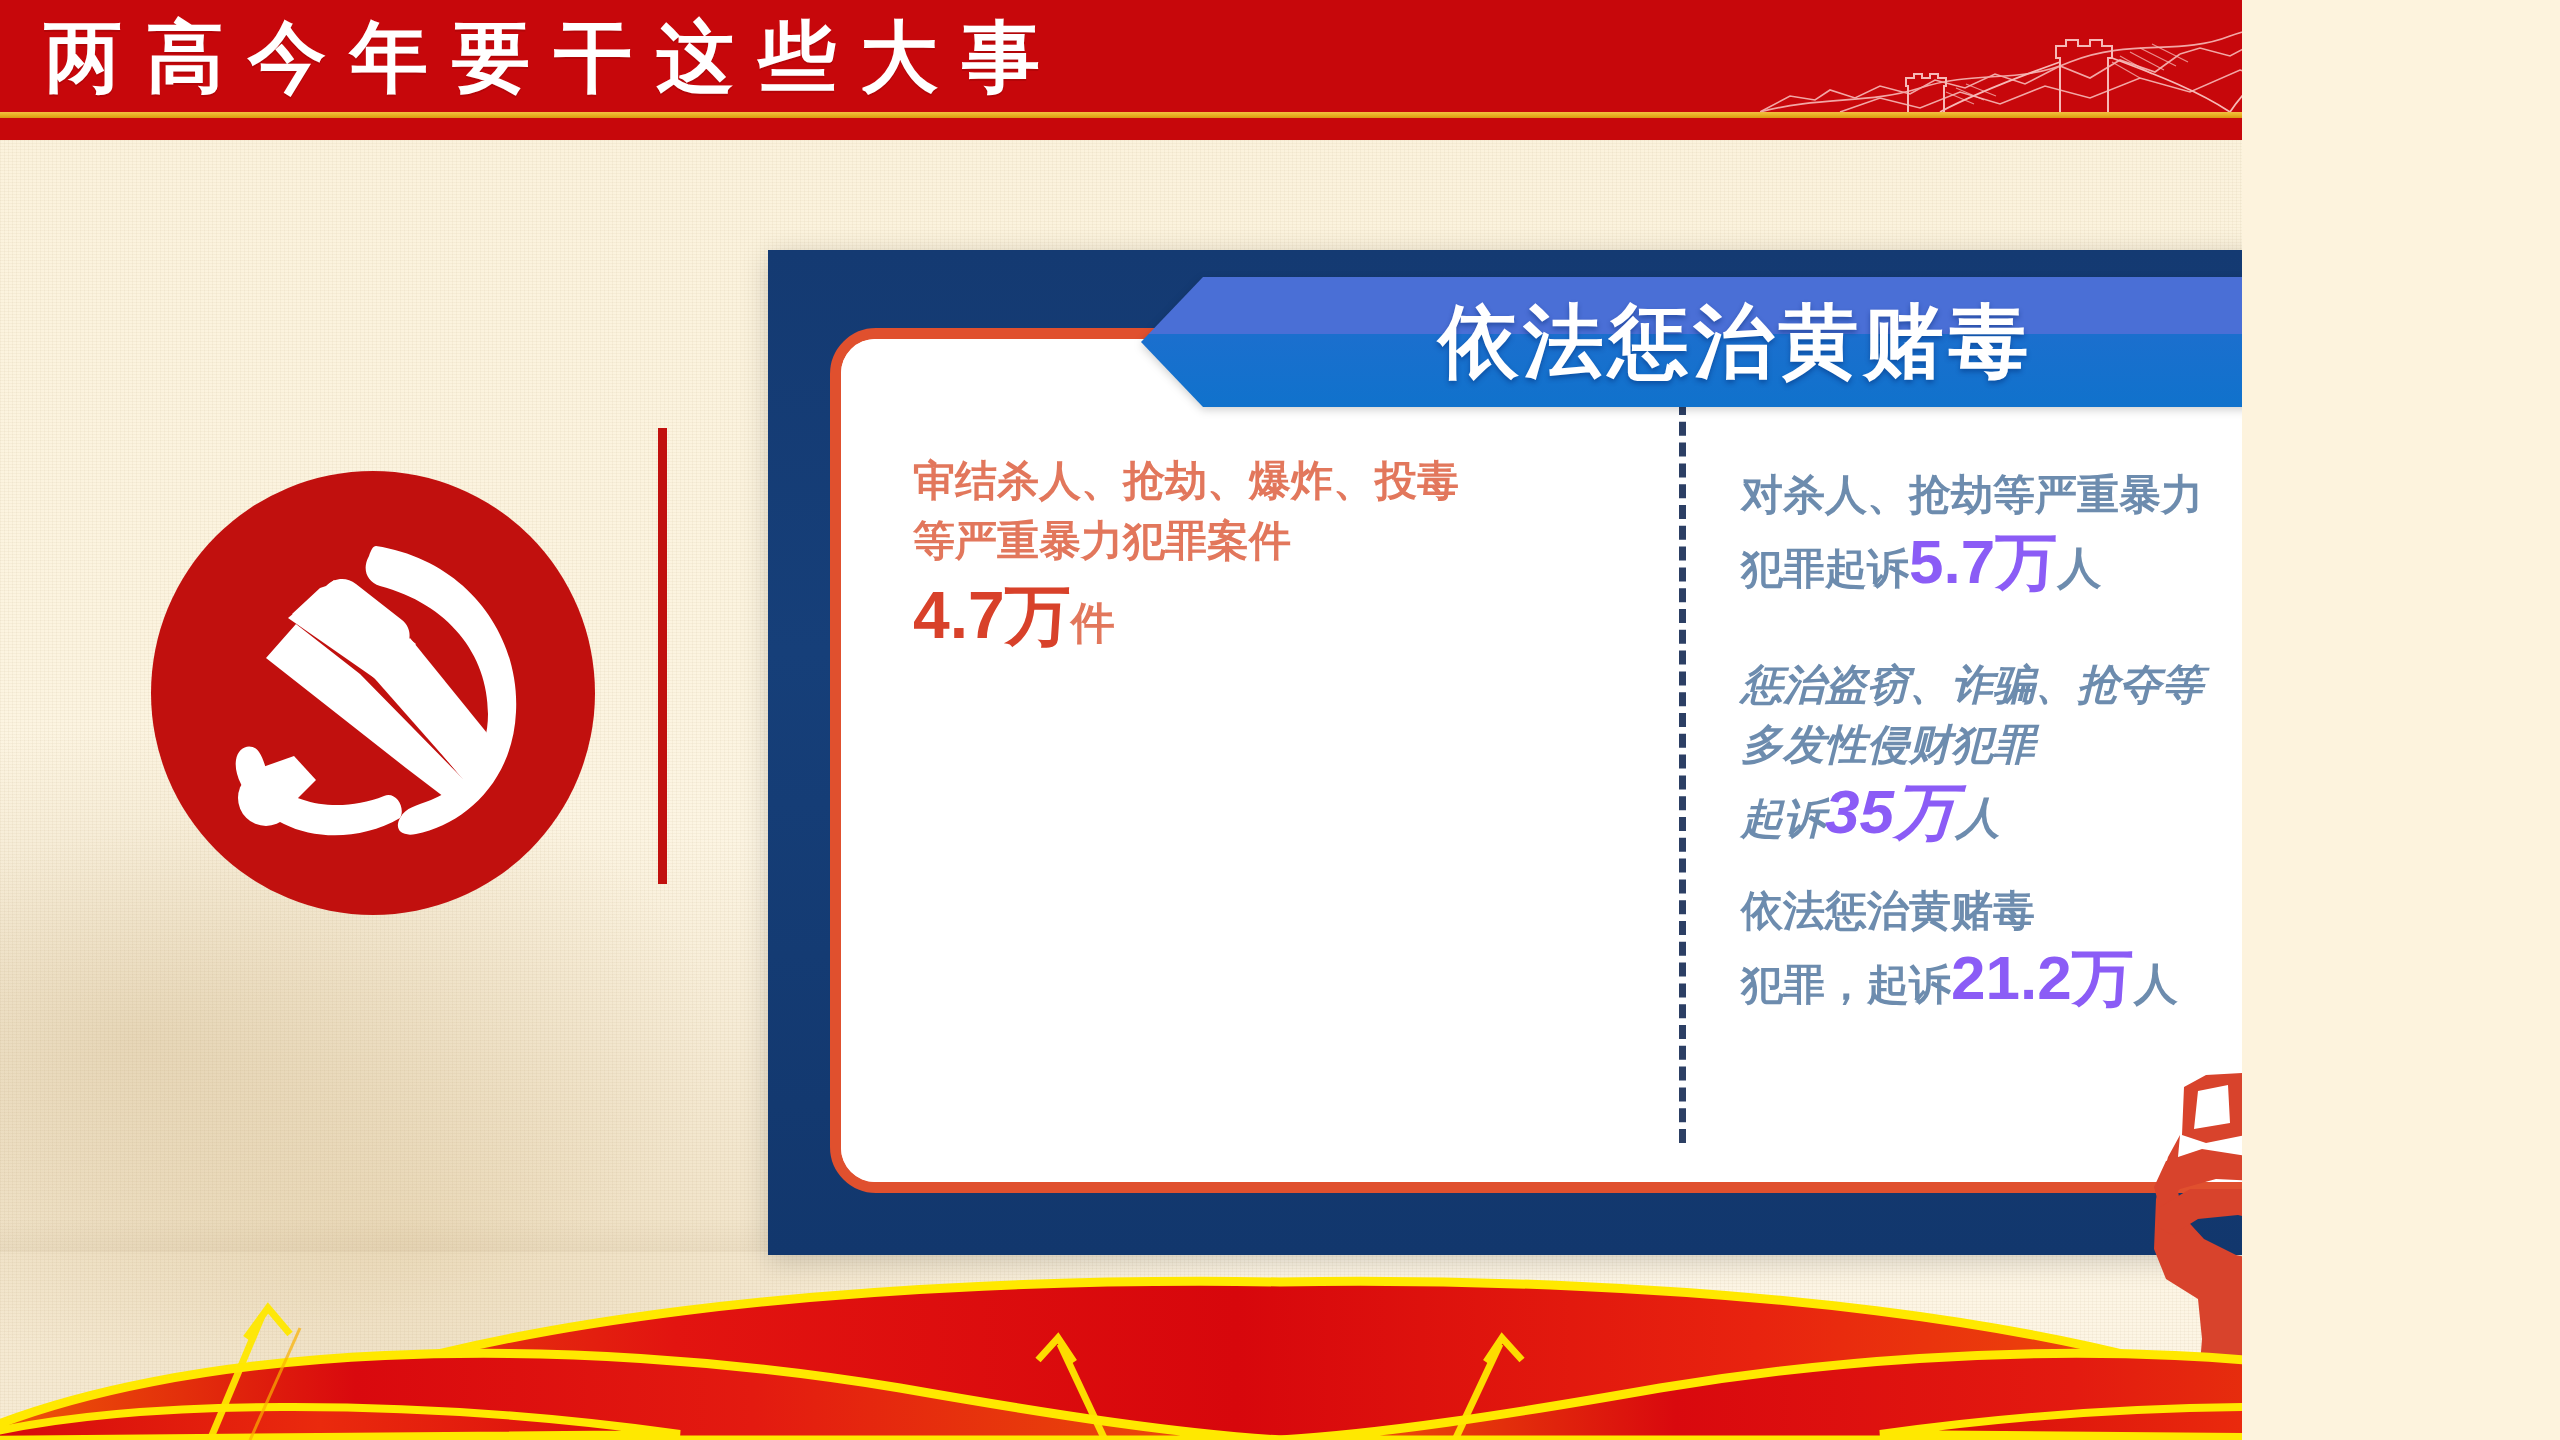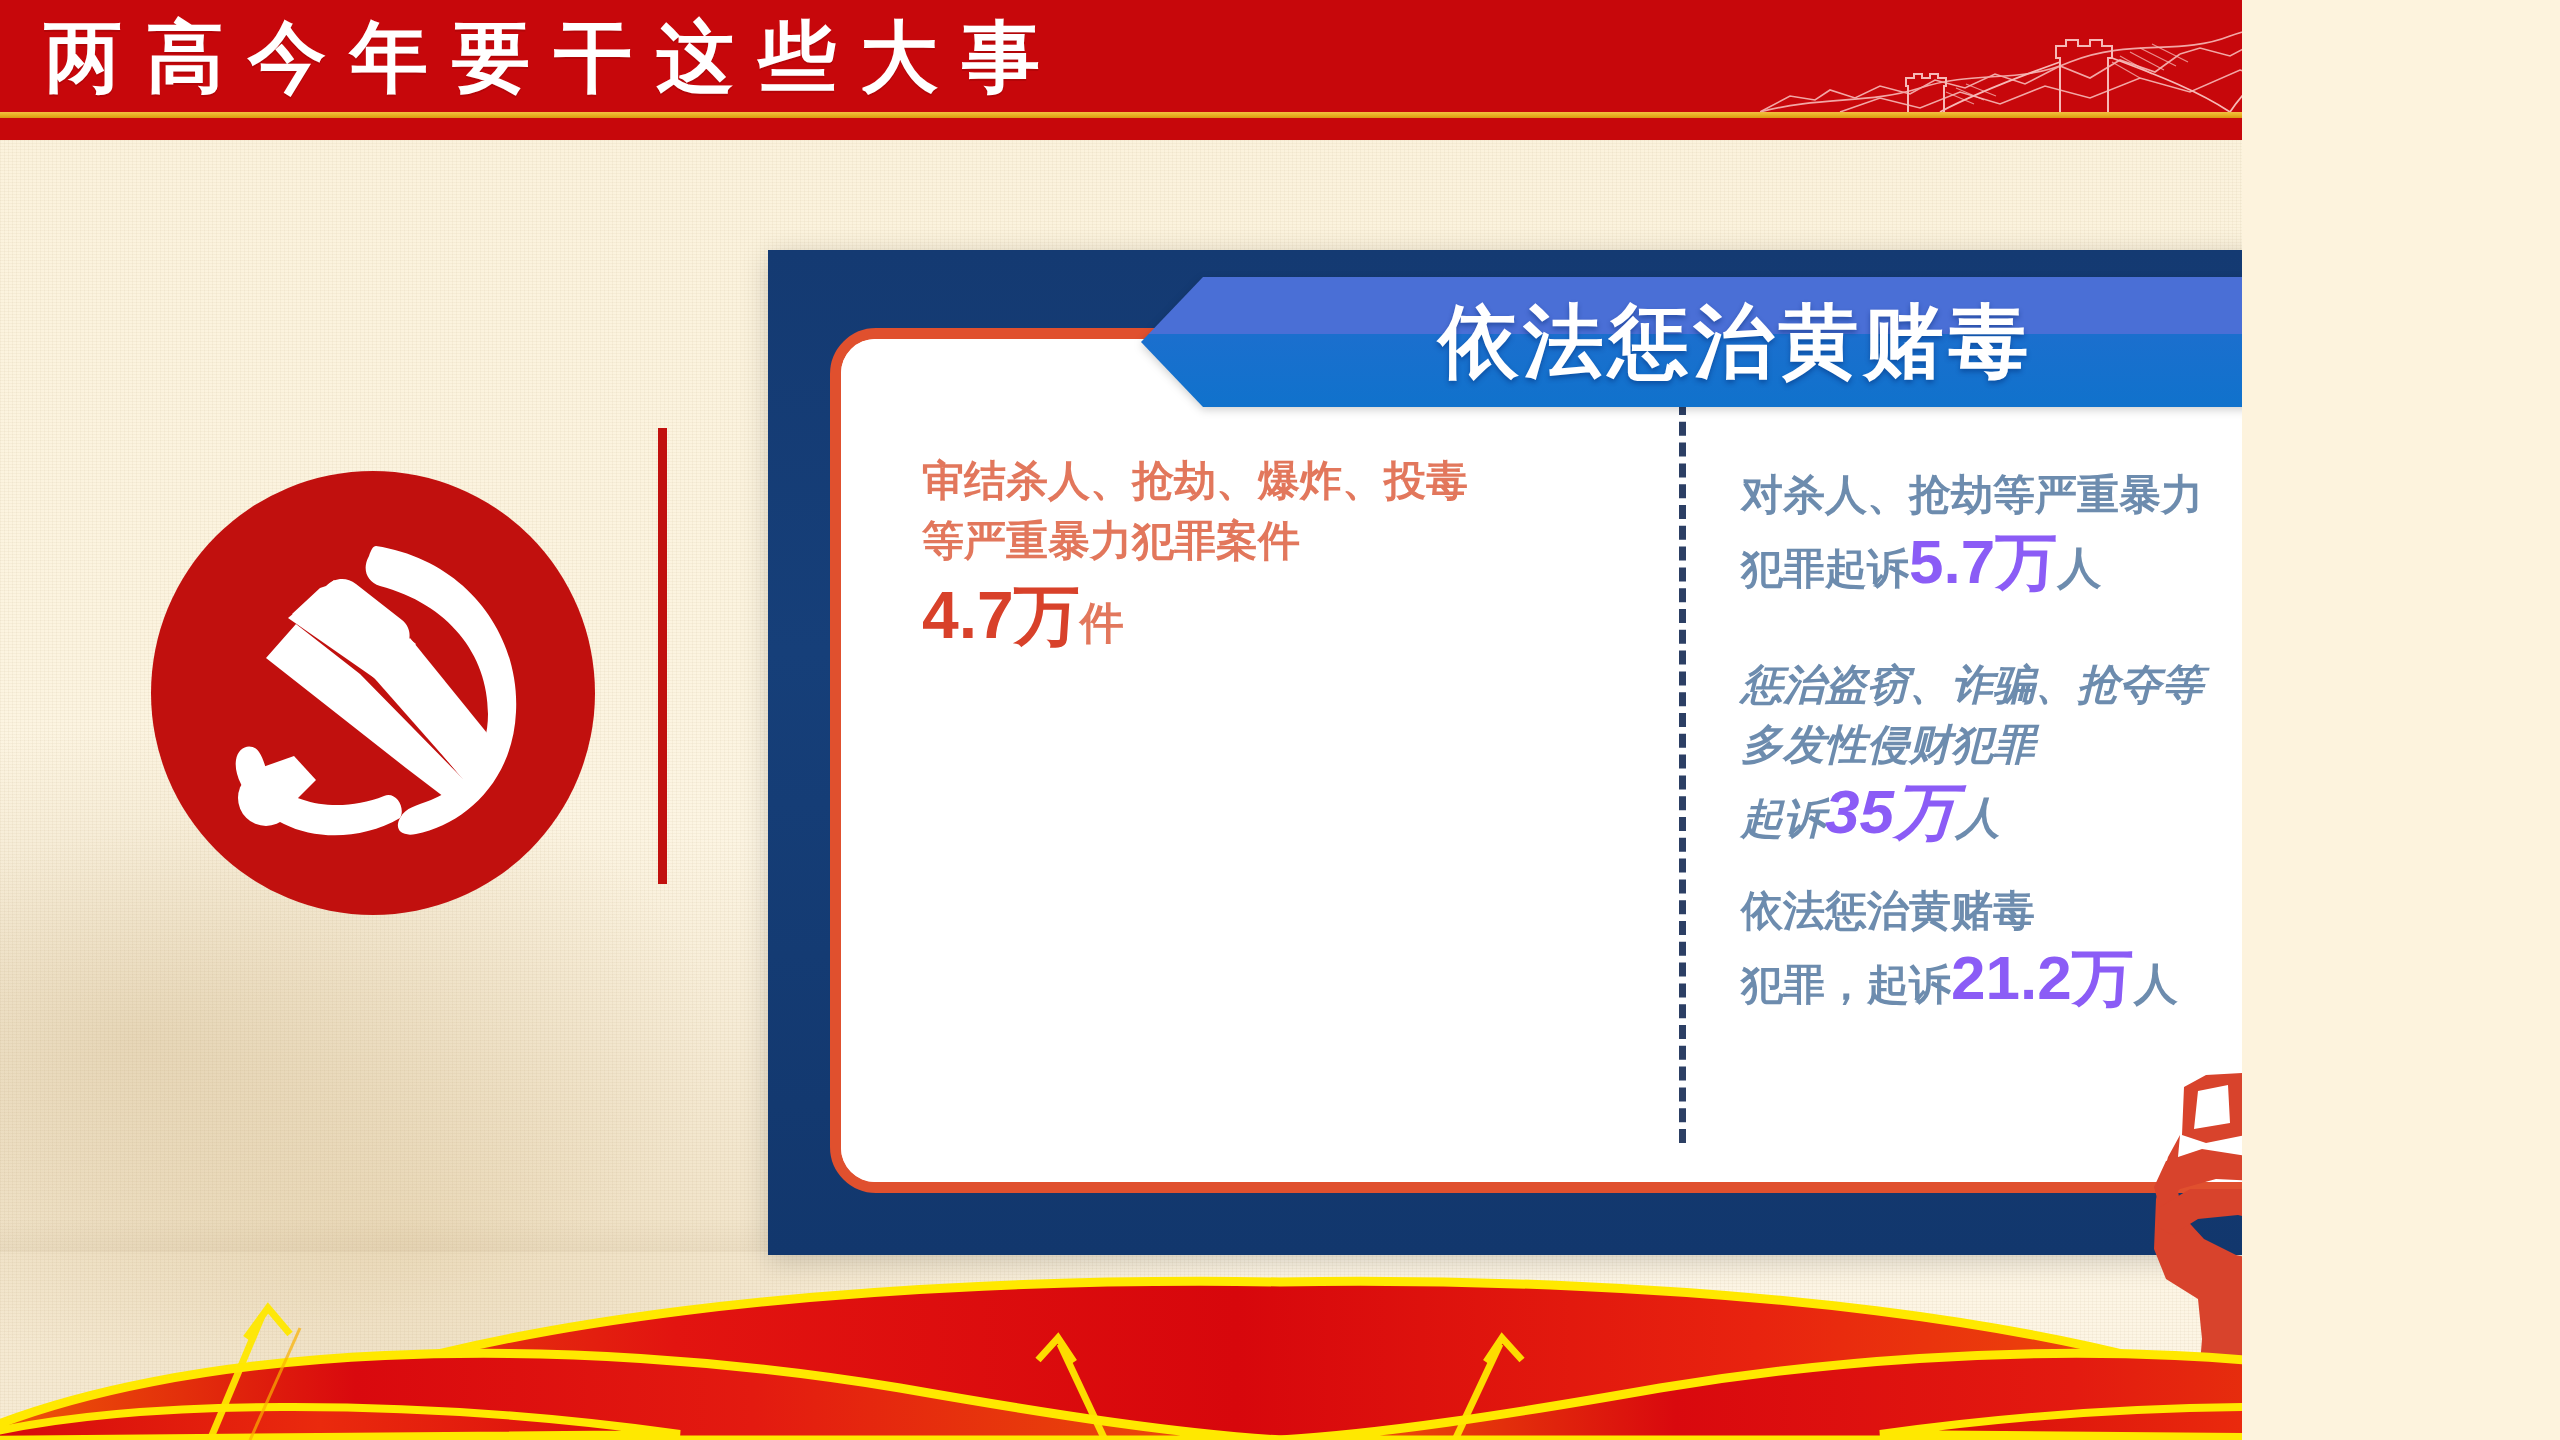--- a/index.html
+++ b/index.html
@@ -51,21 +51,21 @@
   .banner-face{position:absolute;inset:0;
     background:linear-gradient(180deg,#4a6fd6 0%,#4a6fd6 44%,#1b6fce 44%,#1072cc 100%);
     clip-path:polygon(62px 0, 1144px 0, 1144px 130px, 62px 130px, 0 65px);}
   .banner-text{position:absolute;left:0;top:0;width:1144px;height:130px;
     display:flex;align-items:center;justify-content:center;
     color:#ffffff;font-size:80px;font-weight:700;letter-spacing:5px;line-height:80px;
     font-family:"DejaVu Sans","Liberation Sans",sans-serif;
     text-shadow:0 3px 5px rgba(0,40,110,.45);padding-left:46px;box-sizing:border-box;}
 
   
-  .col-left{position:absolute;left:81px;top:112px;width:720px;}
+  .col-left{position:absolute;left:72px;top:112px;width:720px;}
   .col-right{position:absolute;left:900px;top:126px;width:690px;}
   .dashed{position:absolute;left:838px;top:62px;width:0;height:742px;
     border-left:7px dashed #2c3f64;}
 
   .blk{margin-bottom:0;}
   .ln{font-size:42px;line-height:60px;font-weight:700;white-space:nowrap;
       font-family:"DejaVu Sans","Liberation Sans",sans-serif;}
   .red{color:#e2775c;}
   .redbig{color:#d8412a;font-size:66px;line-height:76px;font-weight:800;}
   .redunit{color:#e2775c;font-size:44px;font-weight:700;}

